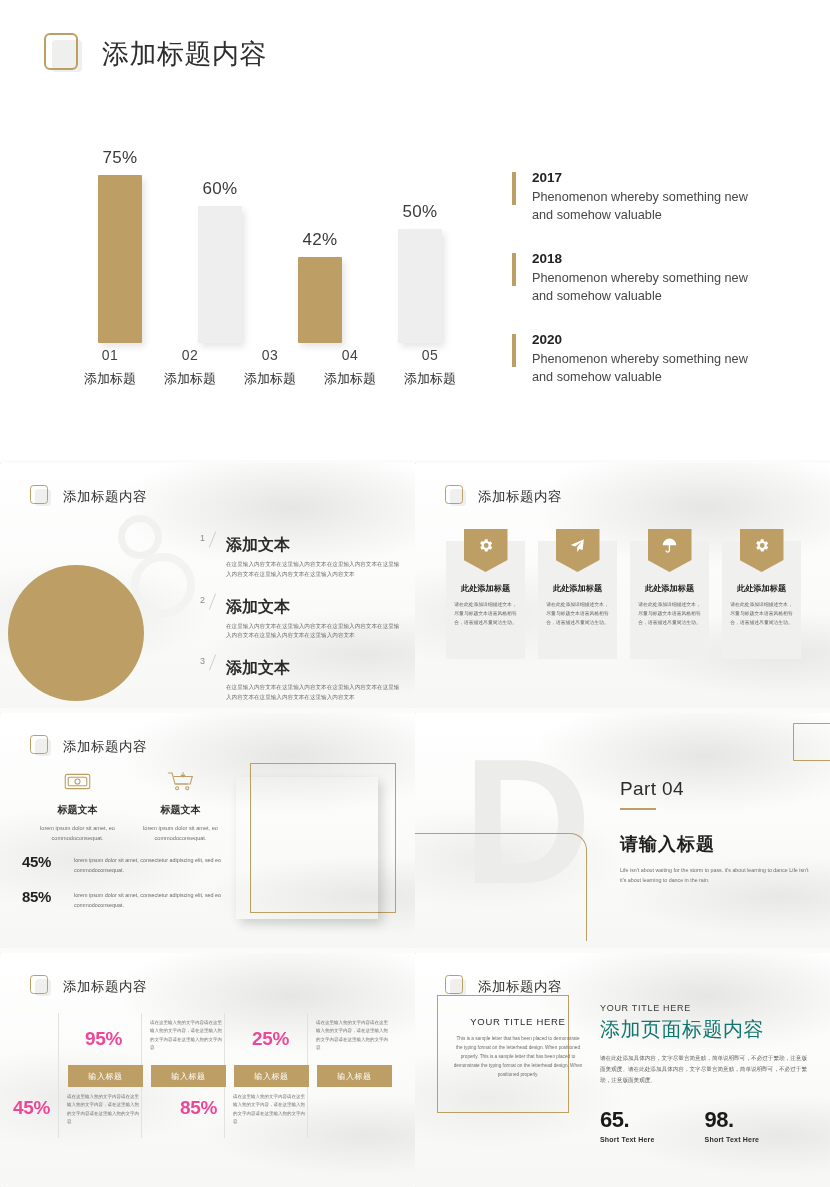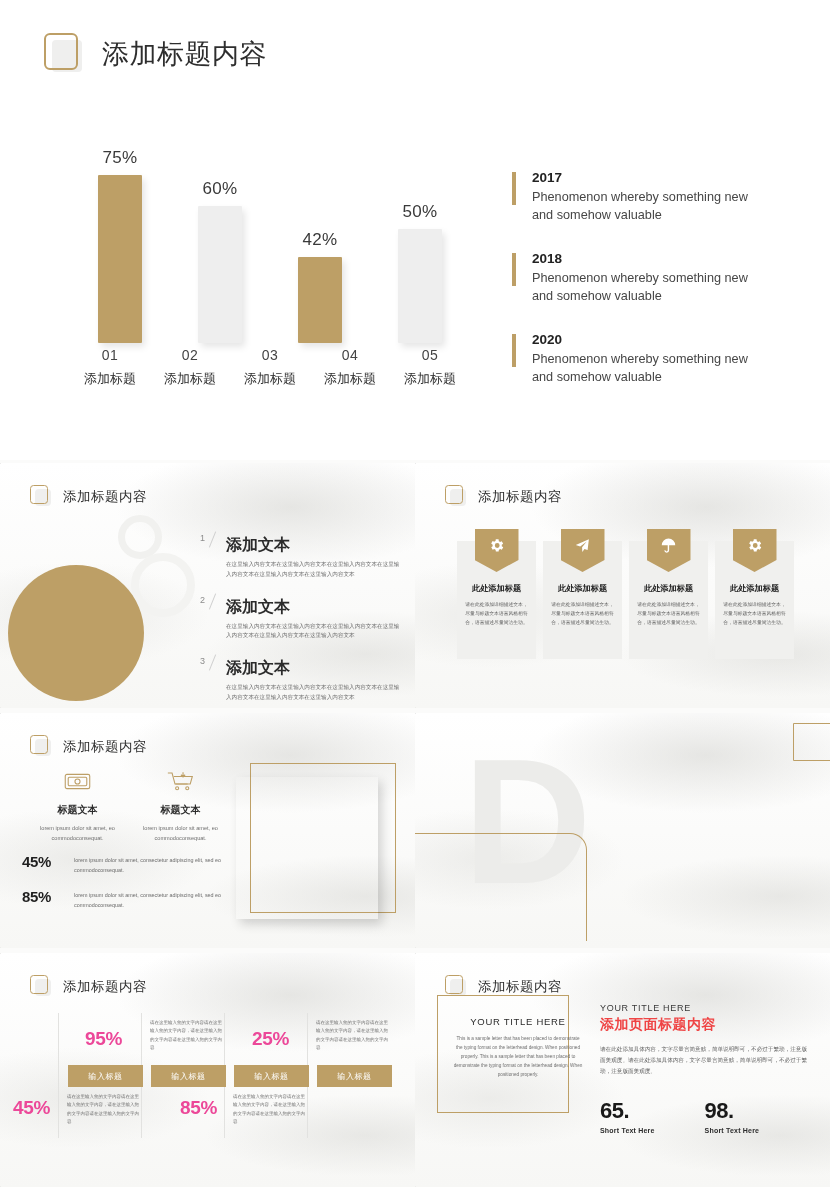--- a/index.html
+++ b/index.html
@@ -109,21 +109,21 @@
   }
   .numlist { position: absolute; left: 200px; top: 72px; width: 200px; }
   .num-item { position: relative; margin-bottom: 17px; }
   .num-idx { position: absolute; left: 0; top: -2px; font-size: 9px; color: #8c8c8c; }
   .num-slash { position: absolute; left: 12px; top: -4px; width: 1px; height: 17px;
       background: #cfcfcf; transform: rotate(22deg); }
   .num-title { margin-left: 26px; font-size: 16px; font-weight: 600; color: #2b2b2b; }
   .num-body { margin-left: 26px; margin-top: 4px; font-size: 5.6px; line-height: 1.75; color: #6b6b6b; }
 
   
-  .cards { position: absolute; left: 42px; top: 78px; display: flex; gap: 7px; }
+  .cards { position: absolute; left: 31px; top: 78px; display: flex; gap: 13px; }
   .card { width: 79px; background: #f0f0ee; padding: 30px 8px 14px; position: relative; min-height: 118px; }
   .banner { position: absolute; left: 50%; top: -12px; transform: translateX(-50%);
             width: 44px; height: 43px; background: #bd9f66;
             clip-path: polygon(0 0, 100% 0, 100% 72%, 50% 100%, 0 72%);
             display: flex; align-items: flex-start; justify-content: center; padding-top: 8px; }
   .banner svg { width: 17px; height: 17px; fill: #ffffff; }
   .card-title { font-size: 8.2px; font-weight: bold; color: #262626; text-align: center; margin-top: 12px; }
   .card-body { font-size: 4.8px; line-height: 1.85; color: #5e5e5e; text-align: center; margin-top: 7px; }
 
   
@@ -167,21 +167,21 @@
   .t-txt { position: absolute; width: 74px; font-size: 4.5px; line-height: 1.85; color: #6a6a6a; }
 
   
   .lframe2 { position: absolute; left: 22px; top: 42px; width: 132px; height: 118px;
       border: 1.2px solid #bd9f66; }
   .letter { position: absolute; left: 38px; top: 62px; width: 130px; text-align: center; }
   .letter-t { font-size: 9.5px; color: #2b2b2b; letter-spacing: .7px; line-height: 1.45; }
   .letter-b { margin-top: 5px; font-size: 4.7px; line-height: 1.95; color: #6e6e6e; }
   .rcol { position: absolute; left: 185px; top: 50px; width: 210px; }
   .r-eyebrow { font-size: 9px; color: #3a3a3a; letter-spacing: .7px; }
-  .r-title { margin-top: 3px; font-size: 14px; font-weight: 700; color: #ef4444; letter-spacing: .5px; }
+  .r-title { margin-top: 3px; font-size: 20px; font-weight: 400; color: #0f766e; letter-spacing: .5px; }
   .r-body { margin-top: 10px; font-size: 5.6px; line-height: 2.0; color: #5e5e5e; }
   .stats { margin-top: 20px; display: flex; gap: 50px; }
   .stat-n { font-size: 22px; font-weight: bold; color: #1a1a1a; letter-spacing: -.5px; }
   .stat-l { margin-top: 3px; font-size: 7px; font-weight: bold; color: #2b2b2b; letter-spacing: .2px; }
 </style>
 </head>
 <body>
 
 <div class="page">
 
@@ -401,20 +401,26 @@
         <span class="photo-frame"></span>
         <span class="photo-img"><span class="bldg sq"></span></span>
       </div>
     </section>
 
     <section class="half" id="s5">
       <div class="marble"></div>
       <span class="bigD">D</span>
       <span class="lframe"></span>
       <span class="rframe"></span>
+      <div class="part">
+        <div class="part-k">Part 04</div>
+        <div class="part-rule"></div>
+        <div class="part-title">请输入标题</div>
+        <div class="part-sub">Life isn't about waiting for the storm to pass. it's about learning to dance Life isn't it's about learning to dance in the rain.</div>
+      </div>
     </section>
   </div>
 
   <div class="gap" style="top:948px"></div>
 
   <div class="row" id="row4">
 
     <section class="half" id="s6">
       <div class="marble"></div>
       <div class="shdr">

